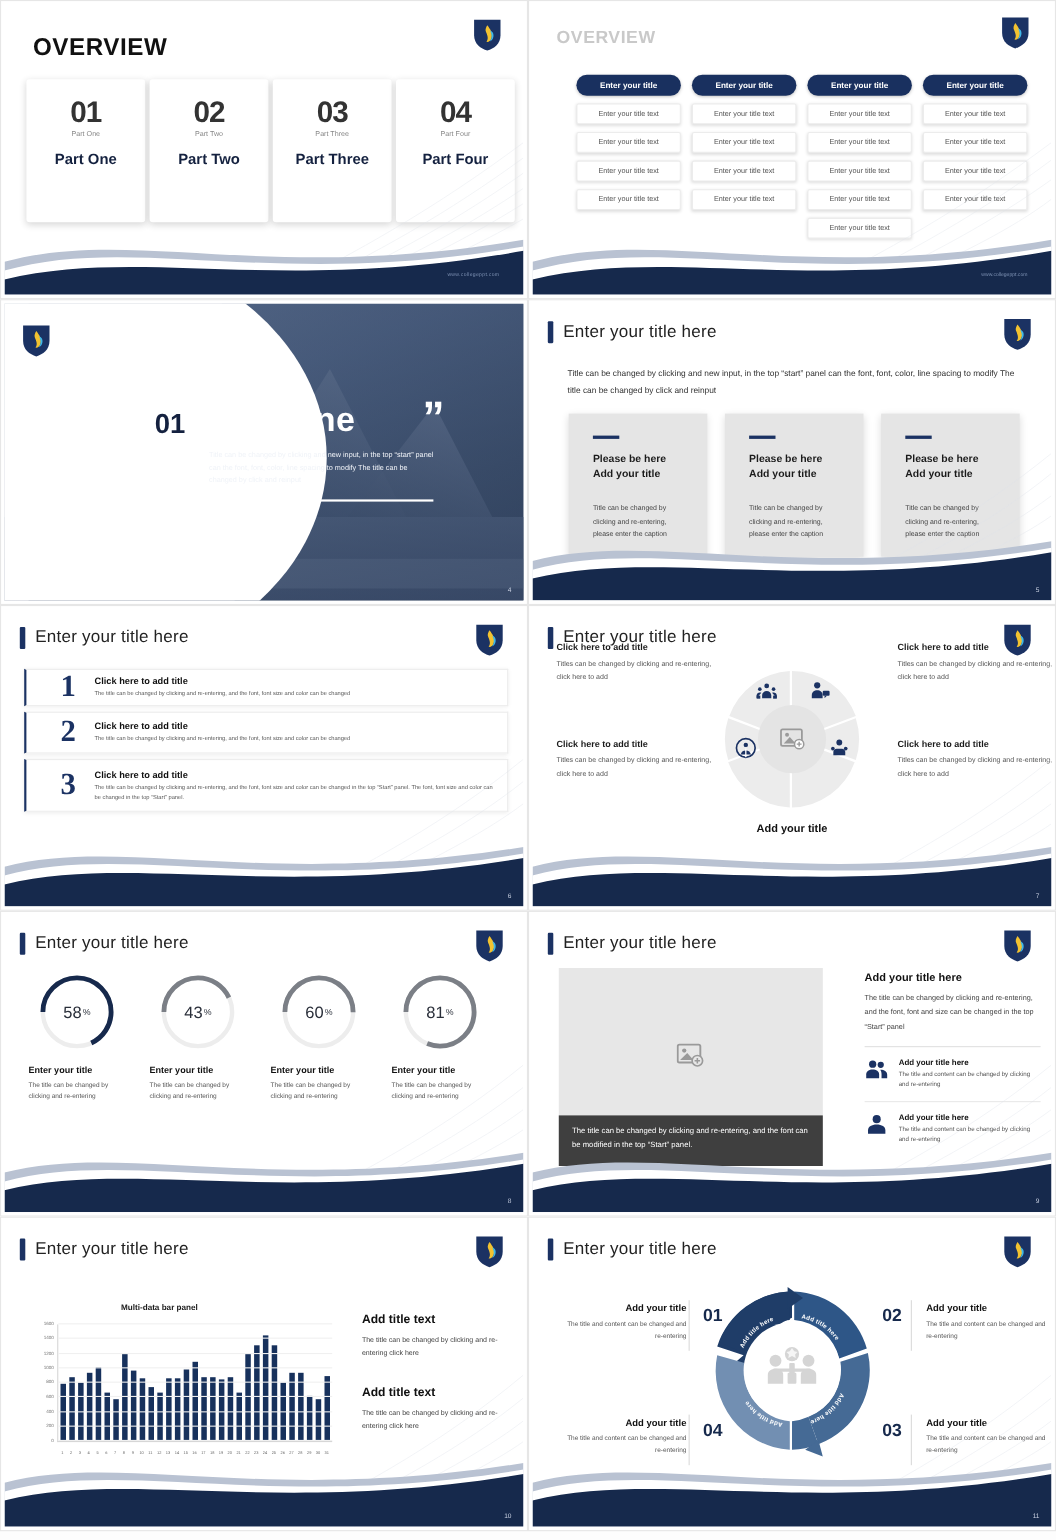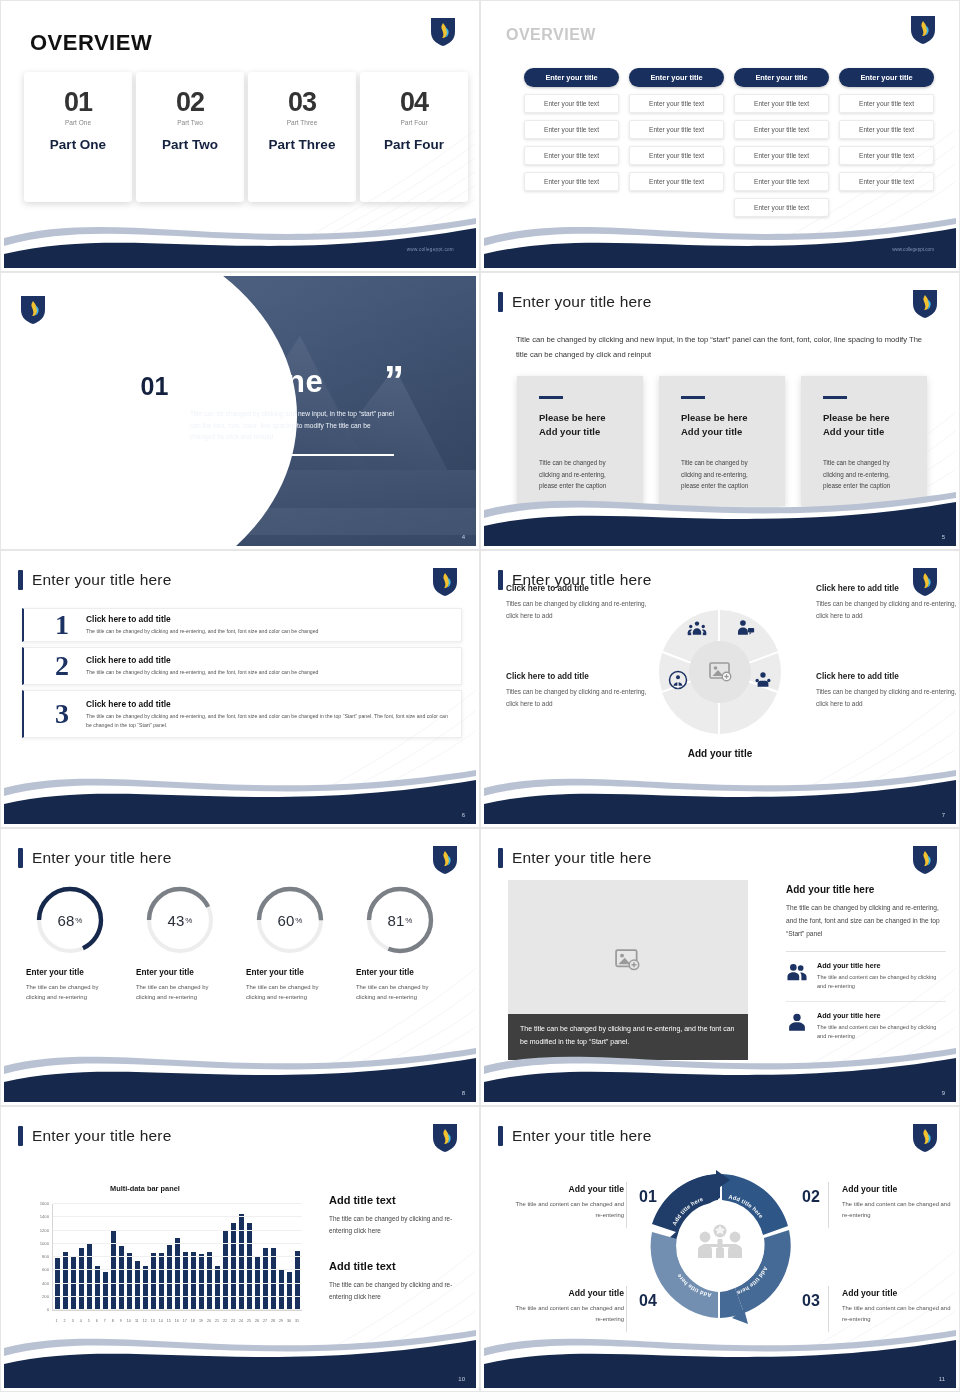--- a/index.html
+++ b/index.html
@@ -600,21 +600,21 @@
       </span>
 
       <div class="s7-items">
         <div class="s7-item">
           <div class="s7-donut">
             <svg viewBox="0 0 72 72">
                 <circle cx="36" cy="36" r="31" fill="none" stroke="#ededed" stroke-width="4"></circle>
               <circle class="arc" cx="36" cy="36" r="31" fill="none" stroke="#16294c" stroke-width="4.4" stroke-linecap="butt" stroke-dasharray="132.44954627534568 194.77874452256717" transform="rotate(-90 36 36)"></circle>
               </svg>
             <div class="s7-val">
-                <span>68</span>
+                <span>58</span>
                 <span class="pc">%</span>
               </div>
           </div>
           <div class="s7-h">Enter your title</div>
           <div class="s7-p">The title can be changed by clicking and re-entering</div>
         </div>
         <div class="s7-item">
           <div class="s7-donut">
             <svg viewBox="0 0 72 72">
                 <circle cx="36" cy="36" r="31" fill="none" stroke="#ededed" stroke-width="4"></circle>

